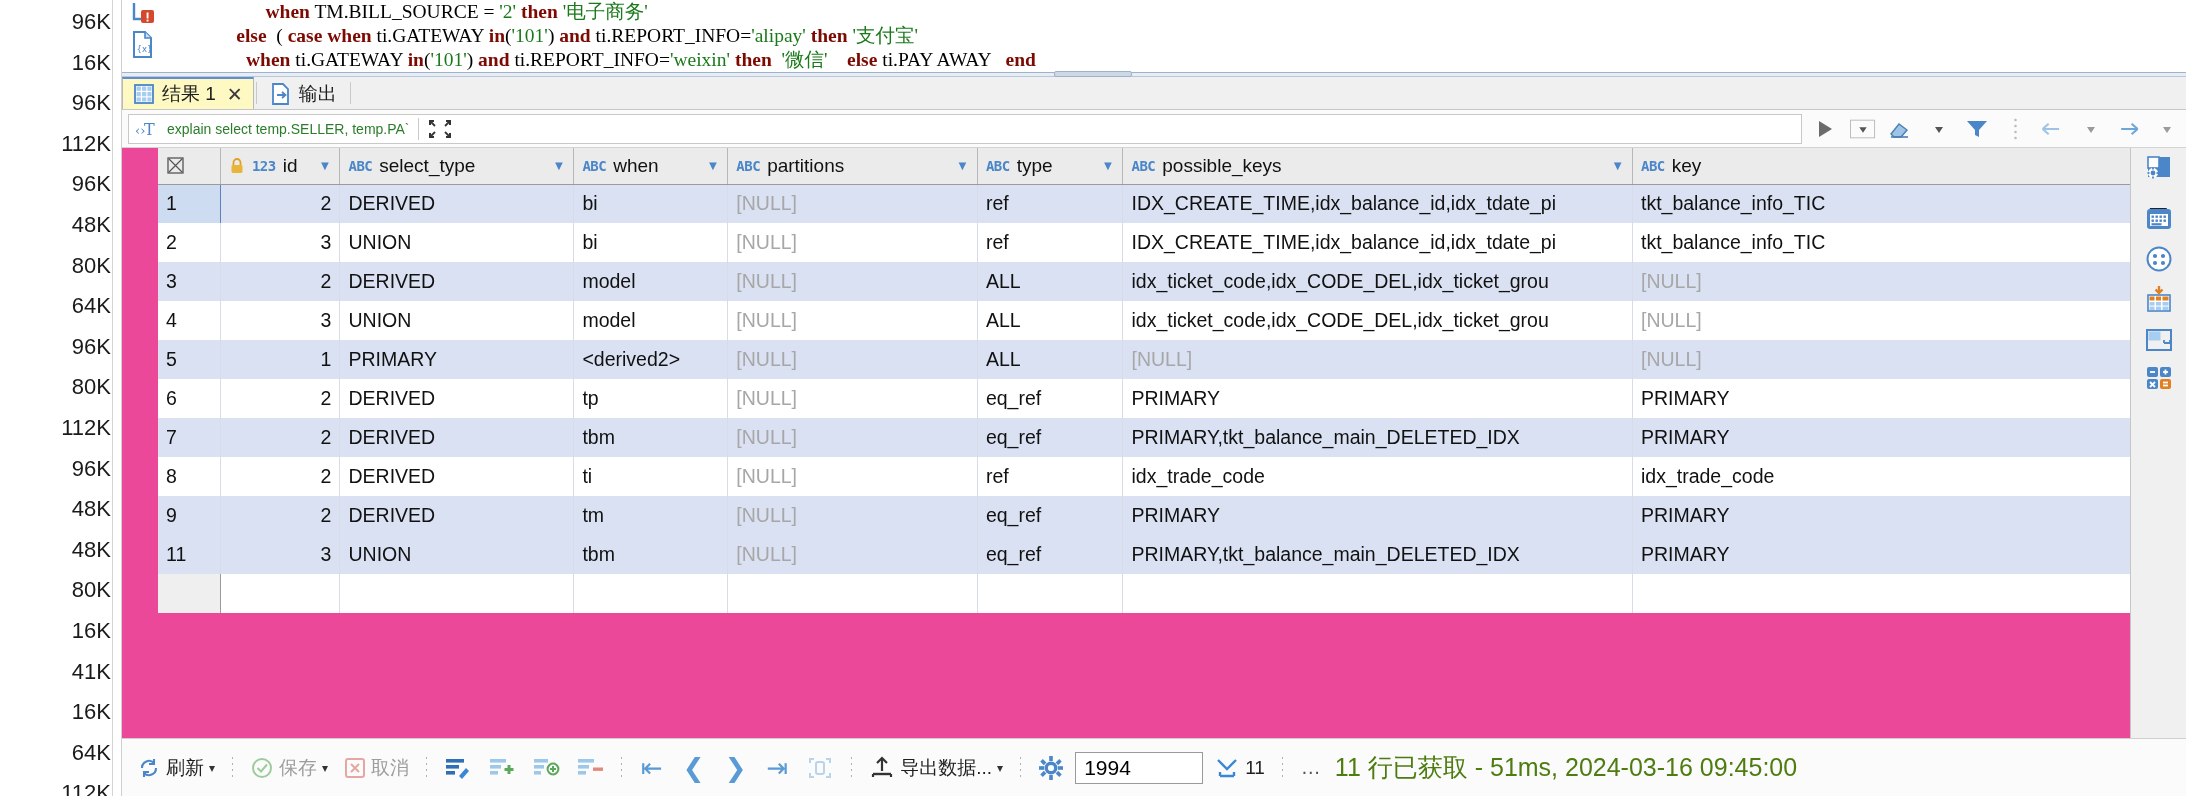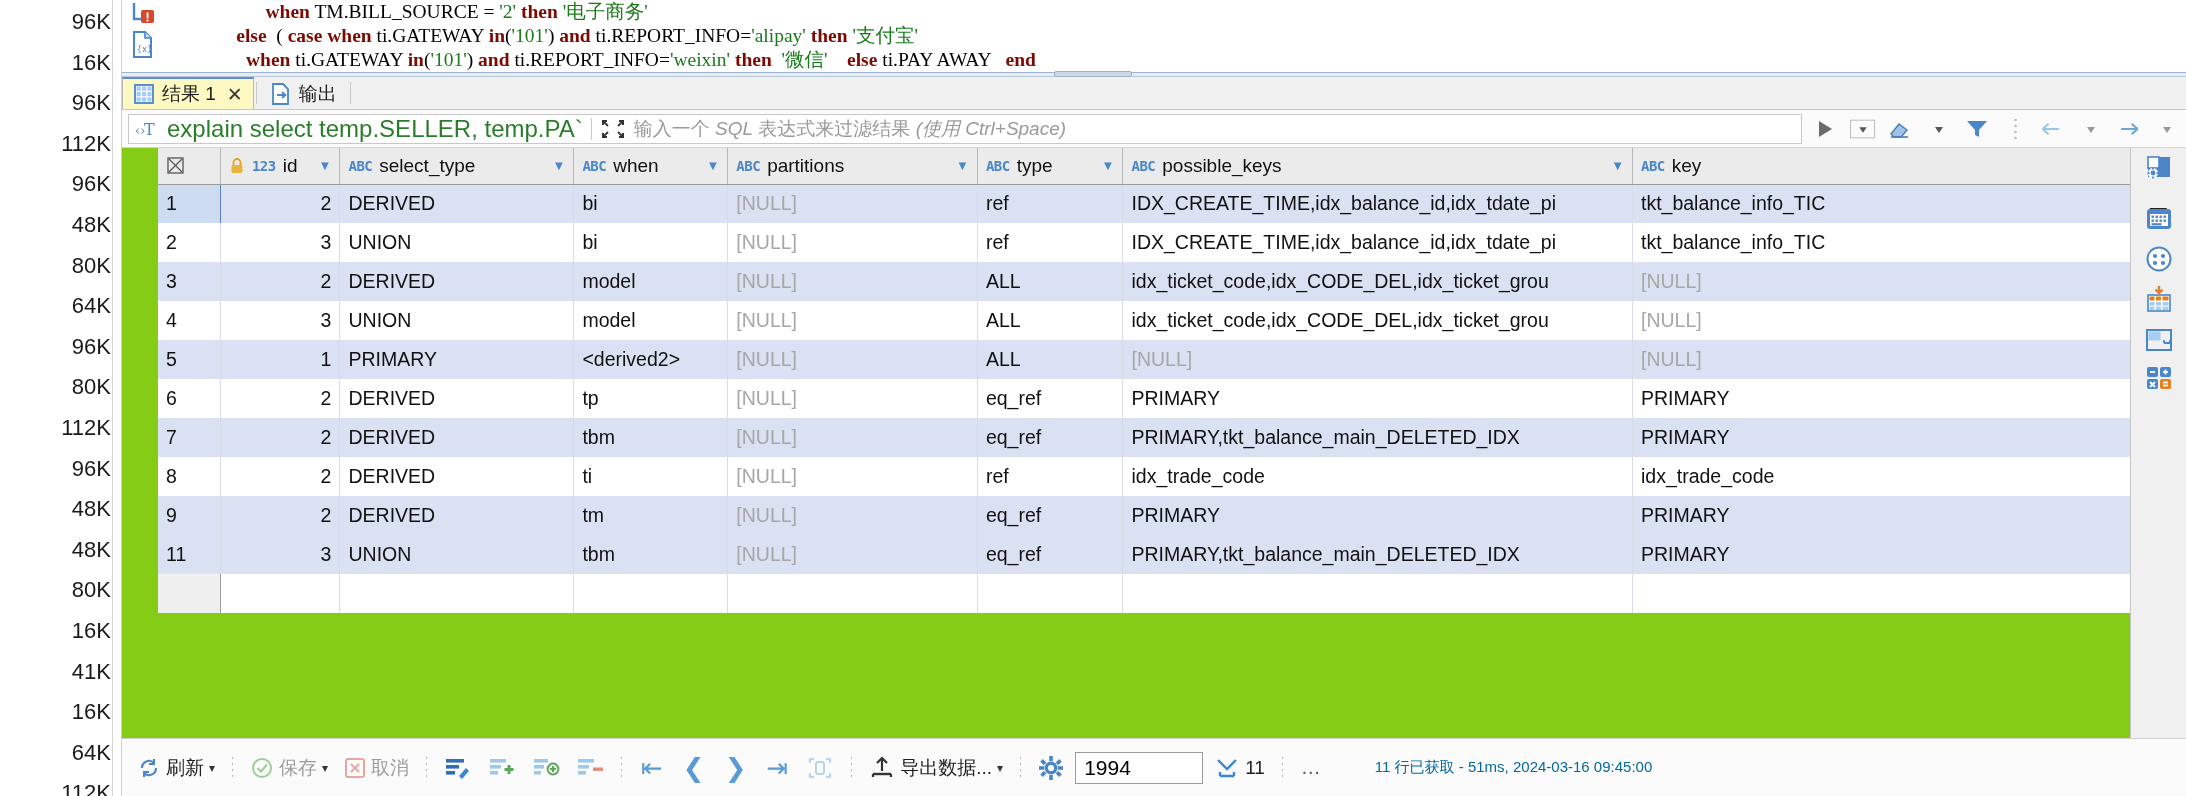--- a/index.html
+++ b/index.html
@@ -71,29 +71,29 @@
   
   .filterbar {
     position:absolute; left:122px; top:110px; right:0; height:38px;
     background:#fbfbfb; border-bottom:1px solid #d3d3d3;
     display:flex; align-items:center; padding:0 6px;
   }
   .filter-box{
     flex:1; height:30px; background:#fff; border:1px solid #c8c8c8;
     display:flex; align-items:center; padding:0 6px; gap:8px; overflow:hidden;
   }
-  .filter-expr { color:#2a7d2a; font-size:24px; white-space:nowrap; }
+  .filter-expr { color:#2a7d2a; font-size:14px; white-space:nowrap; }
   .filter-div { width:1px; height:22px; background:#c9c9c9; }
   .filter-ph { color:#9a9a9a; font-size:19px; white-space:nowrap; }
   .filter-ph i { font-style:italic; }
   .fb-actions{ display:flex; align-items:center; gap:12px; padding-left:10px; }
   .fb-ico{ width:26px;height:26px; display:flex; align-items:center; justify-content:center; }
 
   
-  .grid-wrap{ position:absolute; left:122px; top:148px; right:56px; bottom:58px; background:#84cc16; overflow:hidden; }
+  .grid-wrap{ position:absolute; left:122px; top:148px; right:56px; bottom:58px; background:#ec4899; overflow:hidden; }
   .side-rail{
     position:absolute; left:122px; top:148px; width:36px; bottom:58px;
     background:#f0f0f0; border-right:1px solid #c6c6c6;
     display:flex; flex-direction:column; align-items:center; padding-top:6px; gap:4px;
   }
   .rail-lbl{ writing-mode:vertical-rl; font-size:18px; color:#2b2b2b; padding:6px 0; letter-spacing:1px; }
 
   .grid{ position:absolute; left:36px; top:0; right:0; bottom:0; overflow:hidden; }
   table.rgrid{ border-collapse:collapse; table-layout:fixed; width:1995px; }
   table.rgrid th{
@@ -133,21 +133,21 @@
     position:absolute; left:122px; right:0; bottom:0; height:58px;
     background:#fbfbfb; border-top:1px solid #d0d0d0;
     display:flex; align-items:center; padding:0 10px; gap:6px;
   }
   .sb-btn{ display:flex; align-items:center; gap:5px; font-size:19px; color:#1f1f1f; padding:3px 5px; cursor:default; white-space:nowrap;}
   .sb-btn.dis{ color:#9d9d9d; }
   .sb-sep{ width:3px; height:26px; background-image:radial-gradient(circle, #b0b0b0 1px, transparent 1px); background-size:3px 6px; margin:0 5px; }
   .tri{ font-size:12px; color:#333; }
   .arrowbtn{ font-size:26px; color:#5b9bd5; padding:0 7px; font-family:"DejaVu Sans", sans-serif;}
   .rowcount{ width:128px; height:32px; border:1px solid #9a9a9a; background:#fff; display:flex; align-items:center; padding-left:8px; font-size:21px; }
-  .statustext{ font-size:15px; color:#0369a1; white-space:nowrap;margin-left:40px; }
+  .statustext{ font-size:25px; color:#4d7c0f; white-space:nowrap; }
   .ellipsis{ color:#555; font-size:20px; letter-spacing:2px; padding:0 6px;}
 
   svg{ display:block; }
 </style>
 </head>
 <body>
 
 <div class="app">
 
   <div class="left-gutter" id="gutter">
@@ -251,21 +251,20 @@
               <path d="M7 19 H3 v-4"></path>
           </g>
           <g stroke="#333" stroke-width="1.8" fill="none">
             <path d="M4 4 l4 4"></path>
               <path d="M22 4 l-4 4"></path>
             <path d="M22 18 l-4 -4"></path>
               <path d="M4 18 l4 -4"></path>
           </g>
         </svg>
       </span>
-      <span class="filter-ph" id="ph"><span>输入一个 </span><i>SQL</i><span> 表达式来过滤结果 </span><i>(使用 Ctrl+Space)</i></span>
     </div>
     <div class="fb-actions">
       <span class="fb-ico">
         <svg width="22" height="22" viewBox="0 0 22 22">
             <path d="M5 3 L18 11 L5 19 Z" fill="#6b6b6b"></path>
           </svg>
       </span>
       <span class="fb-ico">
         <svg width="28" height="22" viewBox="0 0 28 22">
           <rect x="0.5" y="1.5" width="26" height="19" fill="none" stroke="#b9b9b9"></rect>

